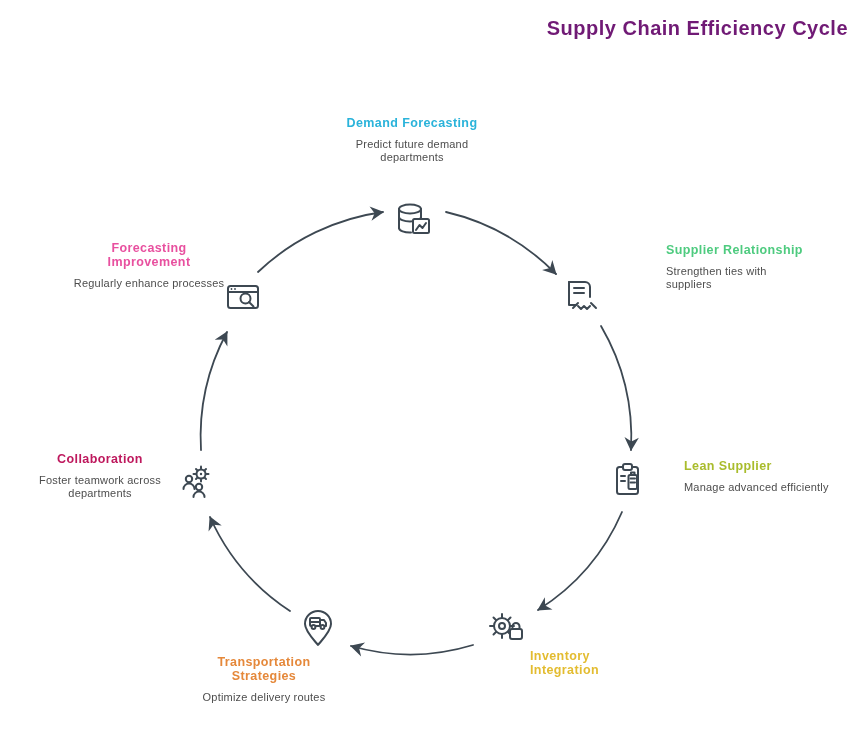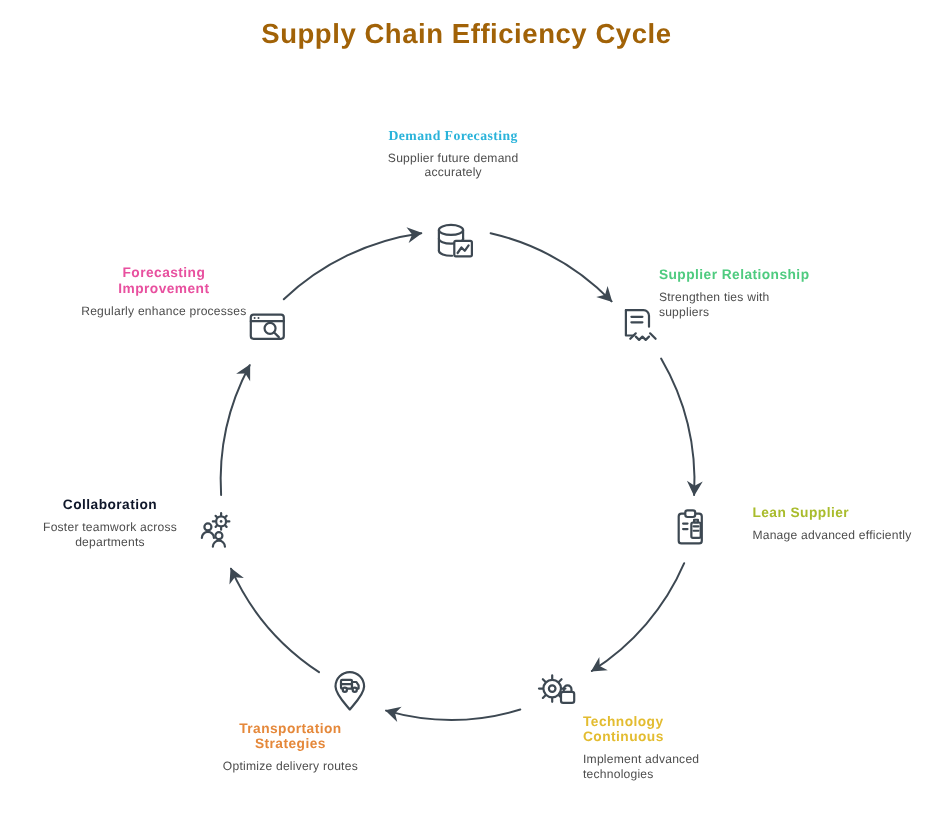--- a/index.html
+++ b/index.html
@@ -10,25 +10,25 @@
     width: 848px;
     height: 751px;
     background: #ffffff;
     overflow: hidden;
   }
   .page-title {
     position: absolute;
     top: 17px;
     left: 0;
     width: 100%;
-    text-align: center;
-    font-size: 25px;
+    text-align: right;
+    font-size: 20px;
     font-weight: bold;
     letter-spacing: .5px;
-    color: #a16207;
+    color: #701a75;
   }
   svg.diagram { position: absolute; left: 0; top: 0; }
   .diagram g.icon {
     stroke: var(--ink, #3d4852);
     stroke-width: 2;
     fill: none;
     stroke-linecap: round;
     stroke-linejoin: round;
   }
   .diagram .arrow {
@@ -53,21 +53,21 @@
     margin-top: 8px;
     line-height: 12.5px;
     letter-spacing: .2px;
   }
   .center { text-align: center; }
   .nowrap { white-space: nowrap; }
 
   #node-demand { left: 312px; top: 116px; width: 200px; }
   #node-demand .node-desc { width: 136px; margin-left: auto; margin-right: auto; }
 
-  #node-supplier { left: 599px; top: 243px; width: 180px; }
+  #node-supplier { left: 666px; top: 243px; width: 180px; }
   #node-supplier .node-title { white-space: nowrap; }
   #node-supplier .node-desc { width: 118px; }
 
   #node-lean { left: 684px; top: 459px; width: 160px; }
   #node-lean .node-title { white-space: nowrap; }
 
   #node-tech { left: 530px; top: 649px; width: 120px; }
   #node-tech .node-title { width: 92px; }
   #node-tech .node-desc { width: 118px; }
 
@@ -180,46 +180,45 @@
       <rect x="-15" y="-11" width="30" height="22" rx="2.5"></rect>
       <path d="M-15,-5 H15"></path>
       <circle class="dot" cx="-11.5" cy="-8" r="0.9"></circle>
       <circle class="dot" cx="-8" cy="-8" r="0.9"></circle>
       <circle cx="2.5" cy="1.5" r="5"></circle>
       <path d="M6,5 L10.5,9.5"></path>
     </g>
   </svg>
 
   <div class="node center" id="node-demand">
-    <div class="node-title" style="color: rgb(42, 179, 218); font-family: Liberation Serif, serif;">Demand Forecasting</div>
-    <div class="node-desc">Supplier future demand accurately</div>
+    <div class="node-title" style="color: rgb(42, 179, 218);">Demand Forecasting</div>
+    <div class="node-desc">Predict future demand departments</div>
   </div>
 
   <div class="node" id="node-supplier">
     <div class="node-title" style="color: rgb(78, 203, 127);">Supplier Relationship</div>
     <div class="node-desc">Strengthen ties with suppliers</div>
   </div>
 
   <div class="node" id="node-lean">
     <div class="node-title" style="color: rgb(169, 188, 44);">Lean Supplier</div>
     <div class="node-desc nowrap">Manage advanced efficiently</div>
   </div>
 
   <div class="node" id="node-tech">
-    <div class="node-title" style="color: rgb(227, 188, 48);">Technology Continuous</div>
-    <div class="node-desc">Implement advanced technologies</div>
+    <div class="node-title" style="color: rgb(227, 188, 48);">Inventory Integration</div>
   </div>
 
   <div class="node center" id="node-transport">
     <div class="node-title" style="color: rgb(229, 136, 58);">Transportation Strategies</div>
     <div class="node-desc nowrap">Optimize delivery routes</div>
   </div>
 
   <div class="node center" id="node-collab">
-    <div class="node-title" style="color: #0f172a;">Collaboration</div>
+    <div class="node-title" style="color: #be185d;">Collaboration</div>
     <div class="node-desc">Foster teamwork across departments</div>
   </div>
 
   <div class="node center" id="node-continuous">
     <div class="node-title" style="color: rgb(232, 80, 159);">Forecasting Improvement</div>
     <div class="node-desc nowrap">Regularly enhance processes</div>
   </div>
 
 </div>
 

